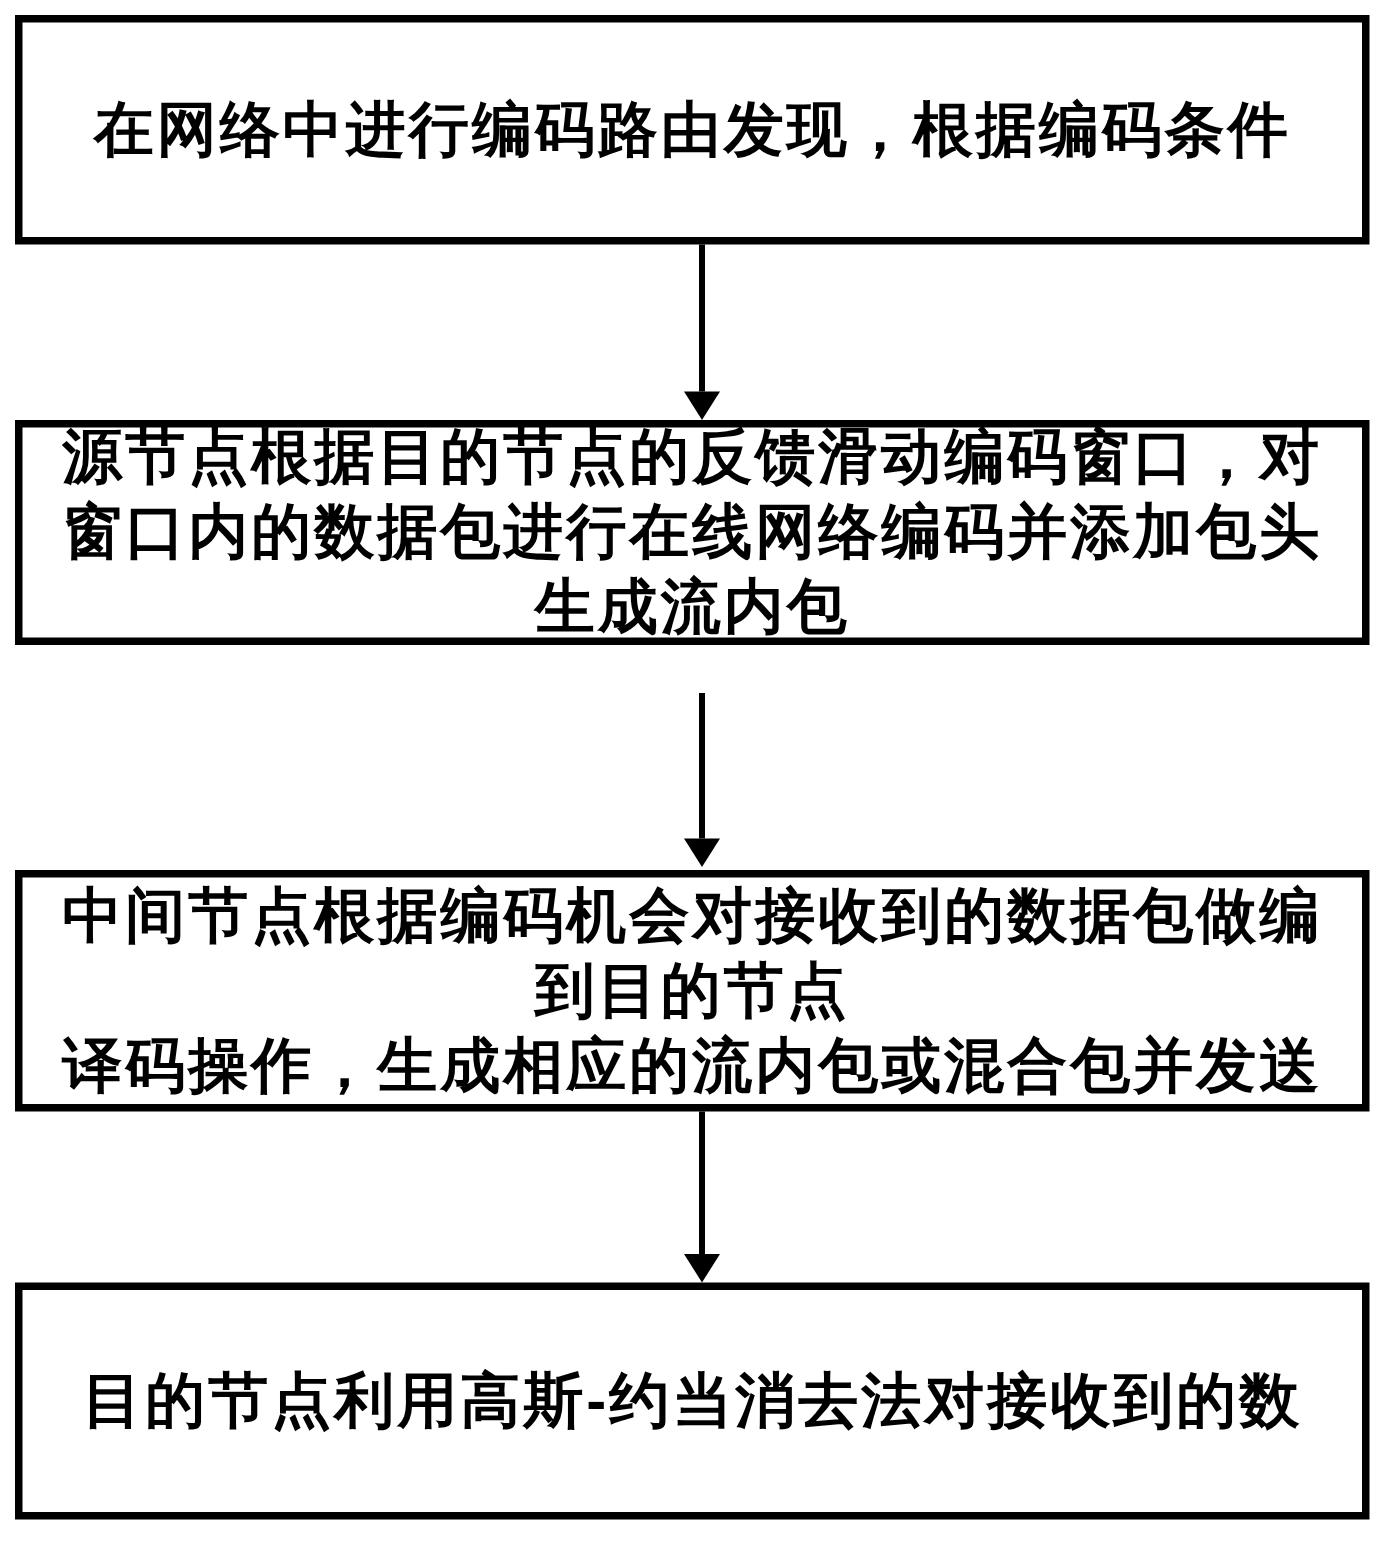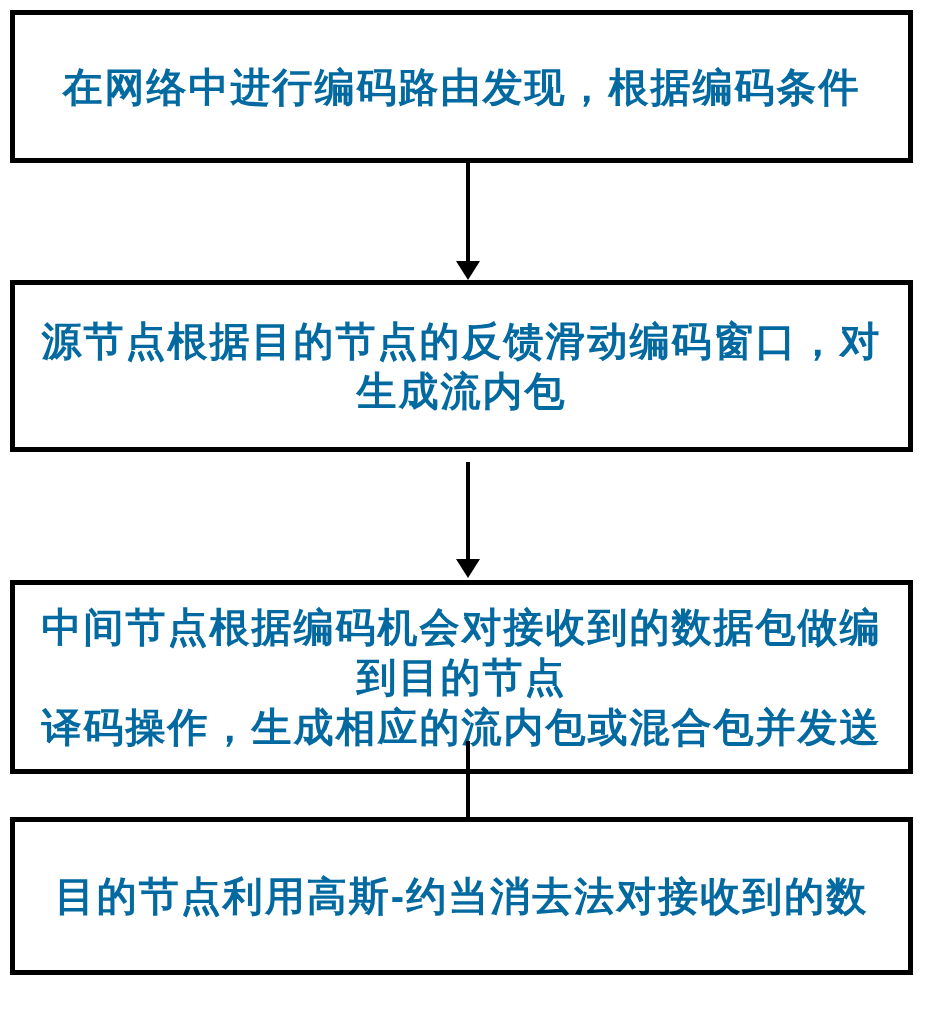--- a/index.html
+++ b/index.html
@@ -24,29 +24,29 @@
     background: #ffffff;
     display: flex;
     flex-direction: column;
     justify-content: center;
     align-items: center;
     text-align: center;
   }
   .flow-box .line {
     font-size: 40px;
     font-weight: bold;
-    color: #0369a1;
+    color: #000000;
     line-height: 50px;
     letter-spacing: 2px;
     white-space: nowrap;
   }
   #box1 { top: 10px;  height: 153px; }
-  #box2 { top: 280px; height: 172px; }
-  #box3 { top: 580px; height: 194px; }
-  #box4 { top: 817px; height: 158px; }
+  #box2 { top: 280px; height: 150px; }
+  #box3 { top: 580px; height: 161px; }
+  #box4 { top: 855px; height: 158px; }
 
   .connector {
     position: absolute;
     left: 456px;
     width: 24px;
     display: flex;
     flex-direction: column;
     align-items: center;
   }
   .connector .shaft {
@@ -74,20 +74,21 @@
     <div class="line">在网络中进行编码路由发现，根据编码条件</div>
   </div>
 
   <div class="connector" id="conn1">
     <div class="shaft"></div>
     <div class="head"></div>
   </div>
 
   <div class="flow-box" id="box2">
     <div class="line">源节点根据目的节点的反馈滑动编码窗口，对</div>
+    <div class="line">窗口内的数据包进行在线网络编码并添加包头</div>
     <div class="line">生成流内包</div>
   </div>
 
   <div class="connector" id="conn2">
     <div class="shaft"></div>
     <div class="head"></div>
   </div>
 
   <div class="flow-box" id="box3">
     <div class="line">中间节点根据编码机会对接收到的数据包做编</div>

